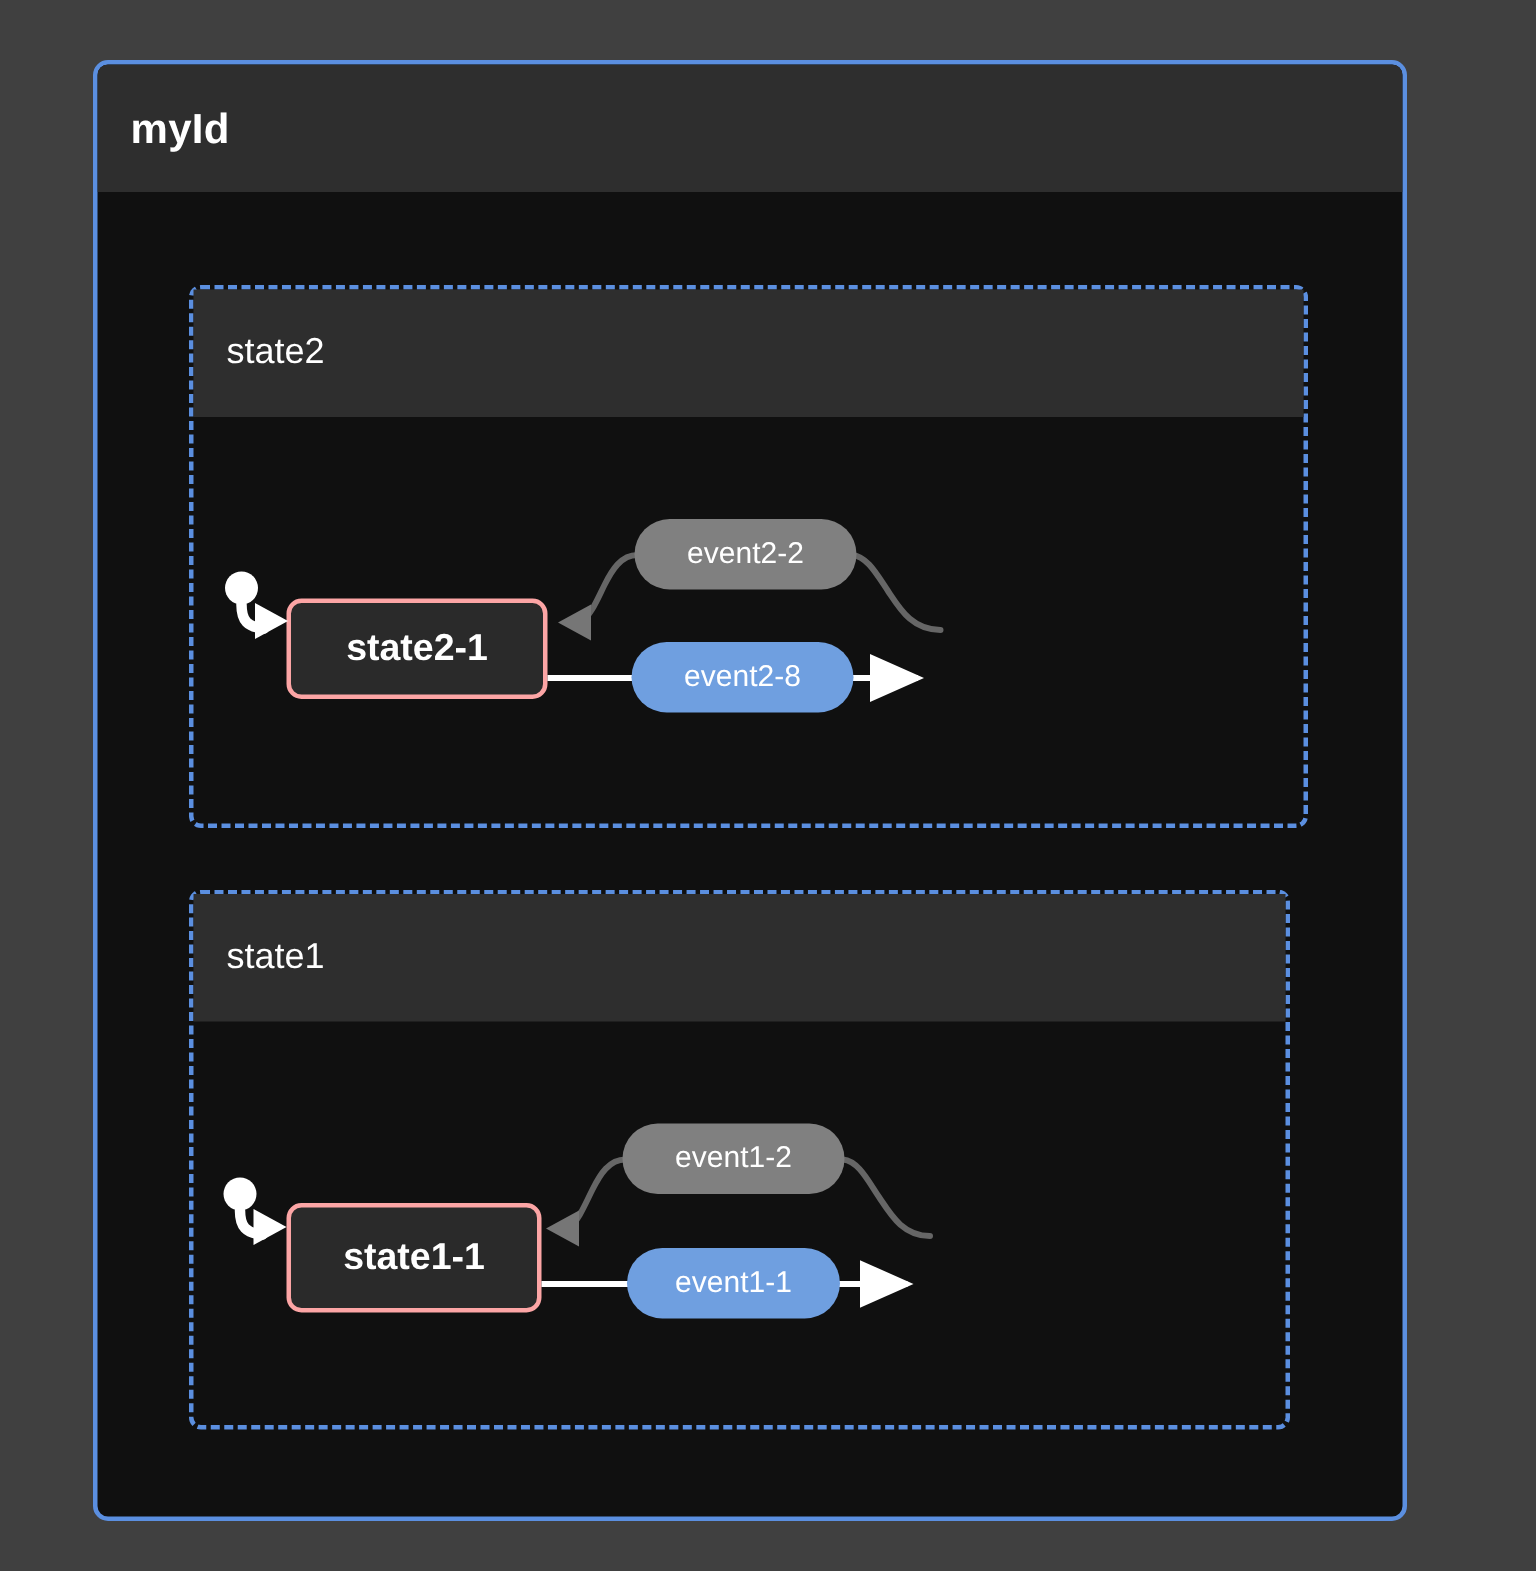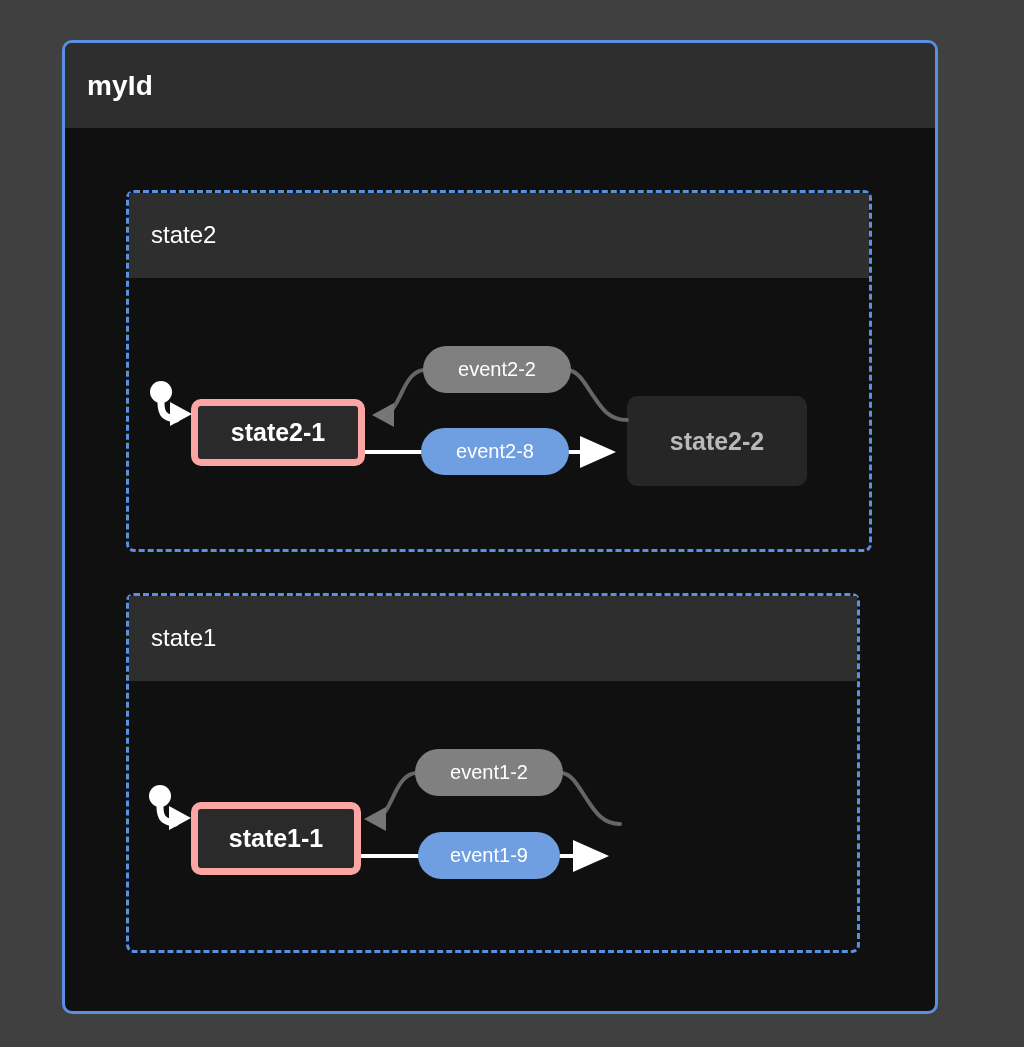--- a/index.html
+++ b/index.html
@@ -86,21 +86,21 @@
     display: flex;
     align-items: center;
     justify-content: center;
     border-radius: 10px;
     box-sizing: border-box;
     font-weight: bold;
     white-space: nowrap;
   }
   .node.primary {
     background: #2a2a2a;
-    border: 7px solid #fca5a5;
+    border: 3px solid #fca5a5;
     color: #ffffff;
     font-size: 25px;
   }
   .node.secondary {
     background: #262626;
     border: none;
     color: #b9b9b9;
     font-size: 25px;
   }
 
@@ -143,42 +143,39 @@
   </div>
 
   <div class="cluster" style="left:126px; top:190px; width:746px; height:362px;">
     <div class="cluster-header"></div>
     <div class="cluster-title">state2</div>
   </div>
 
   <div class="node primary" style="left:191px; top:399px; width:174px; height:67px;">
     <span>state2-1</span>
   </div>
-  <div class="node secondary" style="left:627px; top:396px; width:180px; height:90px;">
-    <span>state2-2</span>
-  </div>
 
   <div class="pill blue" style="left:421px; top:428px; width:148px; height:47px;">
     <span>event2-8</span>
   </div>
   <div class="pill gray" style="left:423px; top:346px; width:148px; height:47px;">
     <span>event2-2</span>
   </div>
 
   <div class="cluster" style="left:126px; top:593px; width:734px; height:360px;">
     <div class="cluster-header"></div>
     <div class="cluster-title">state1</div>
   </div>
 
   <div class="node primary" style="left:191px; top:802px; width:170px; height:73px;">
     <span>state1-1</span>
   </div>
 
   <div class="pill blue" style="left:418px; top:832px; width:142px; height:47px;">
-    <span>event1-9</span>
+    <span>event1-1</span>
   </div>
   <div class="pill gray" style="left:415px; top:749px; width:148px; height:47px;">
     <span>event1-2</span>
   </div>
 
   <svg class="edge-layer" viewBox="0 0 1024 1047">
     <defs>
       <marker id="arrow-white" markerWidth="10" markerHeight="10" refX="8" refY="4" orient="auto" markerUnits="strokeWidth">
         <path d="M0,0 L9,4 L0,8 z" fill="#ffffff"></path>
       </marker>

